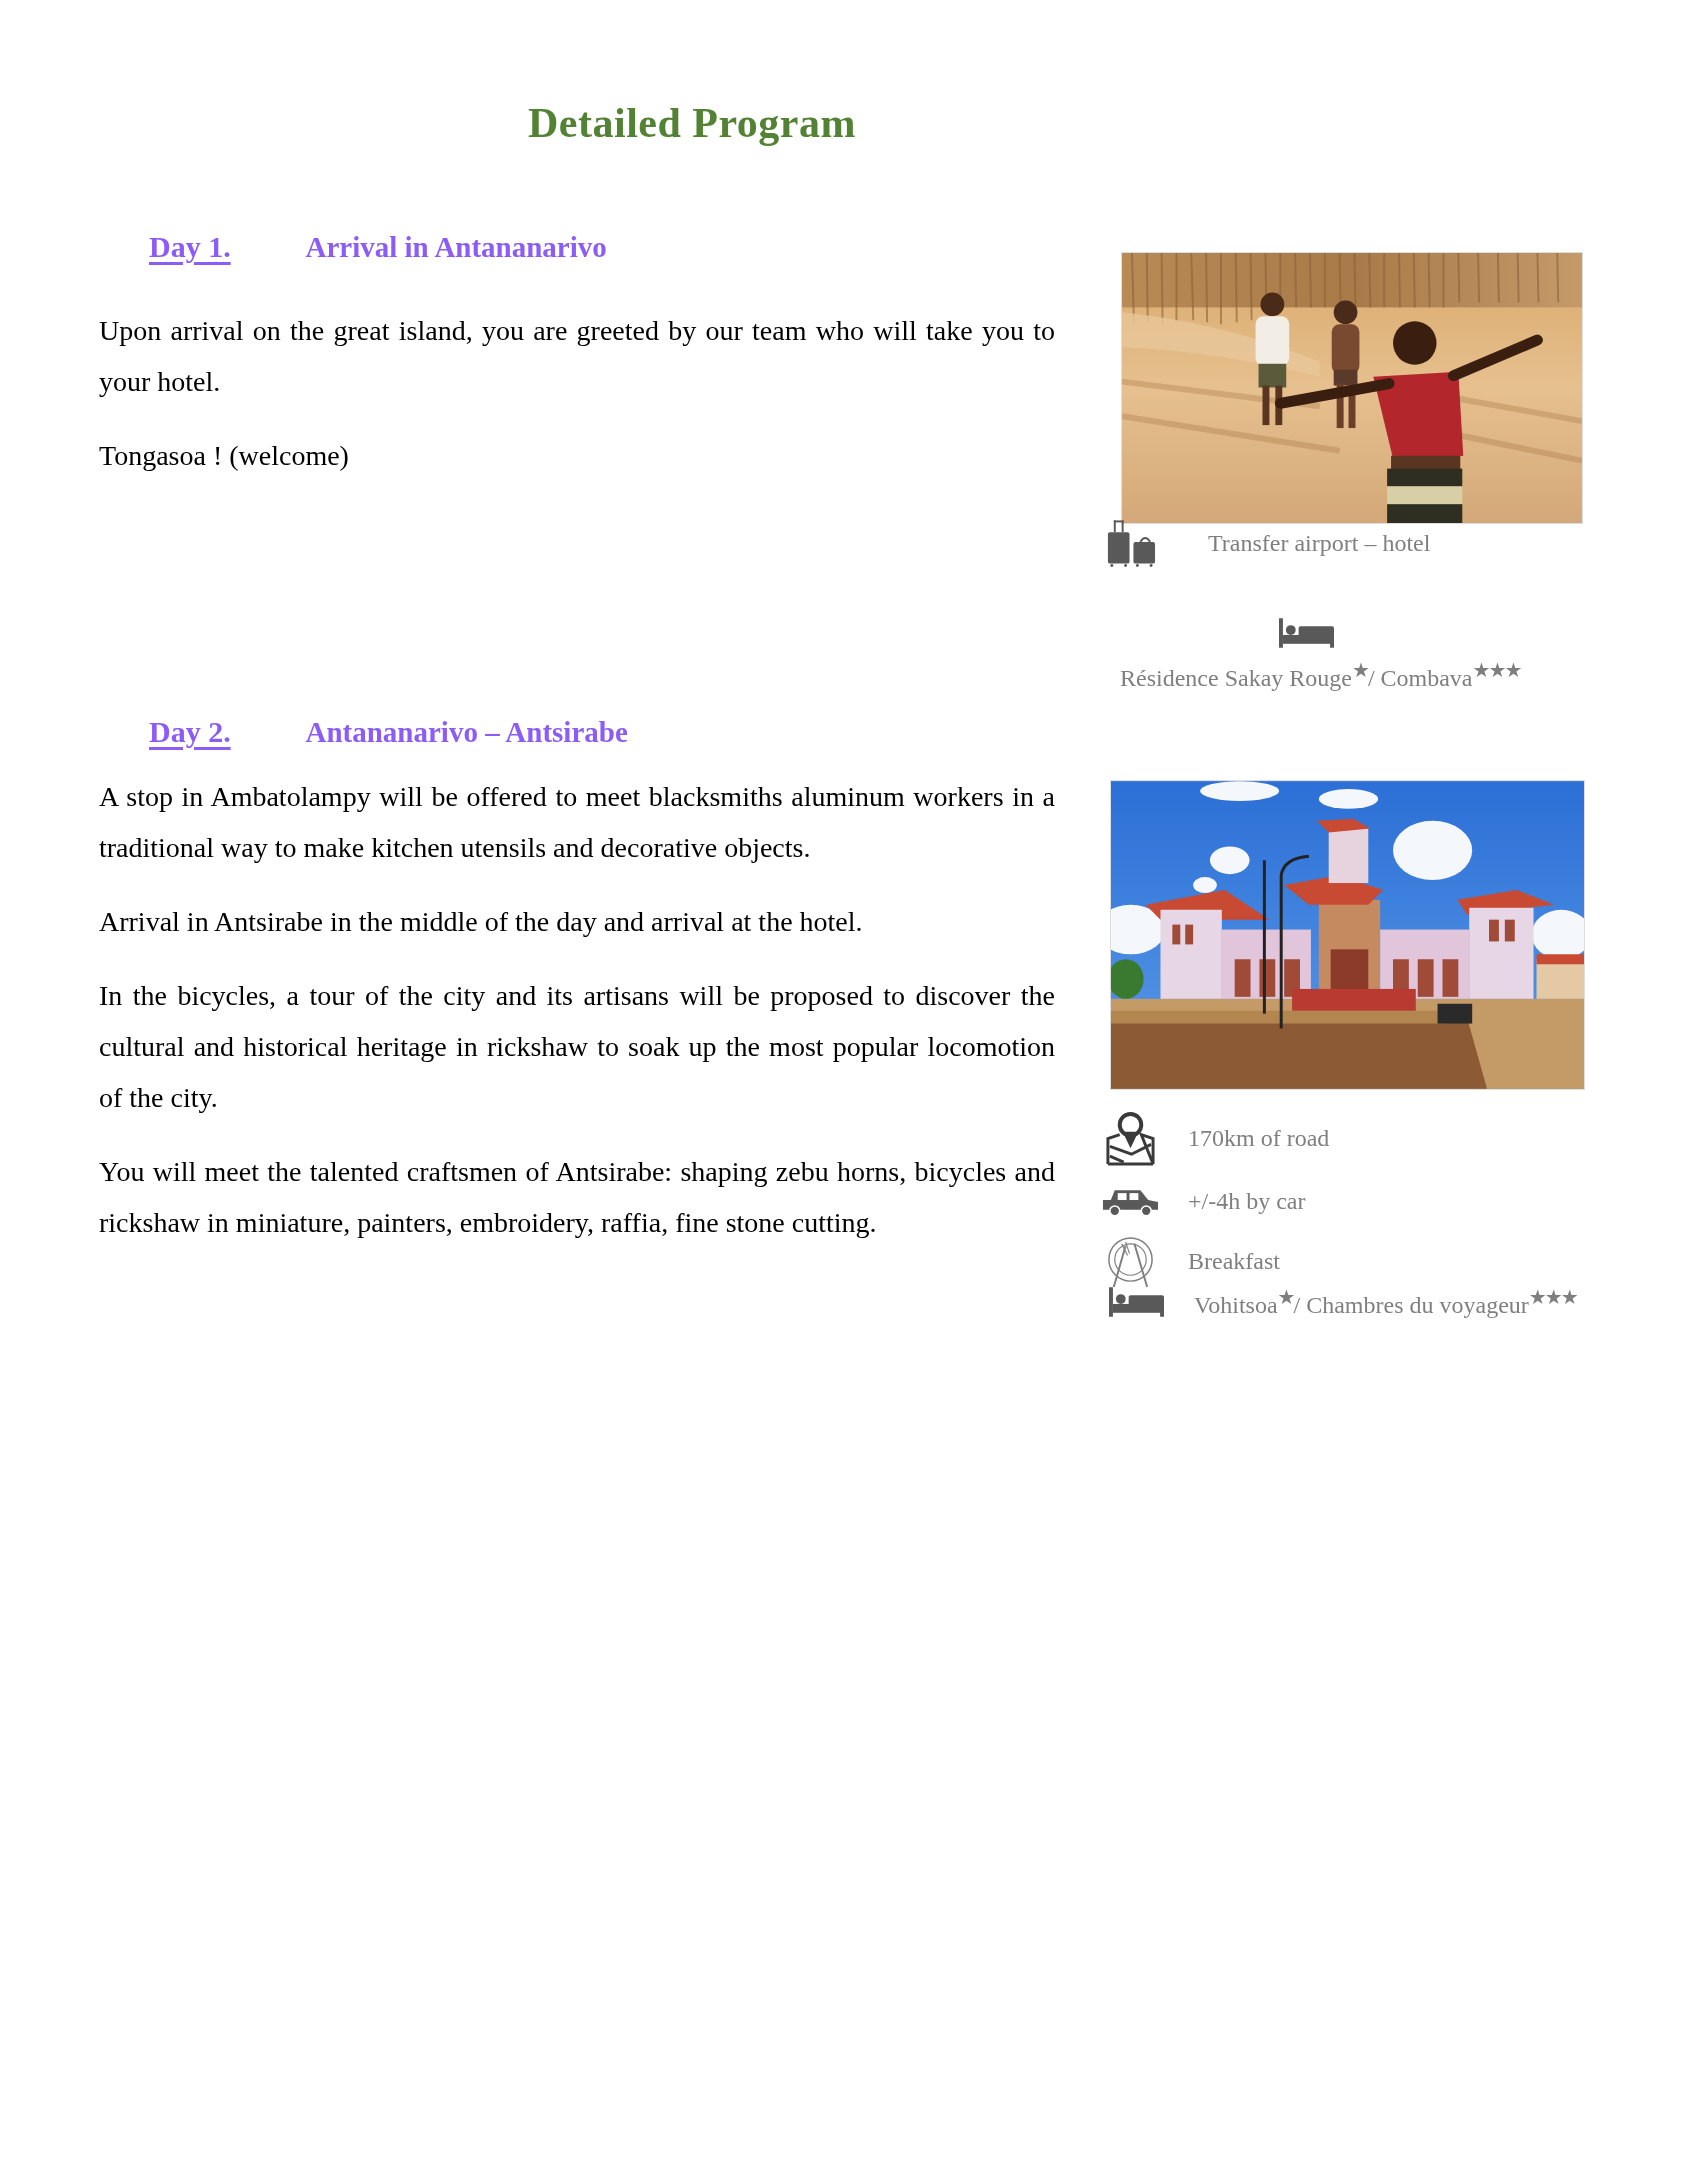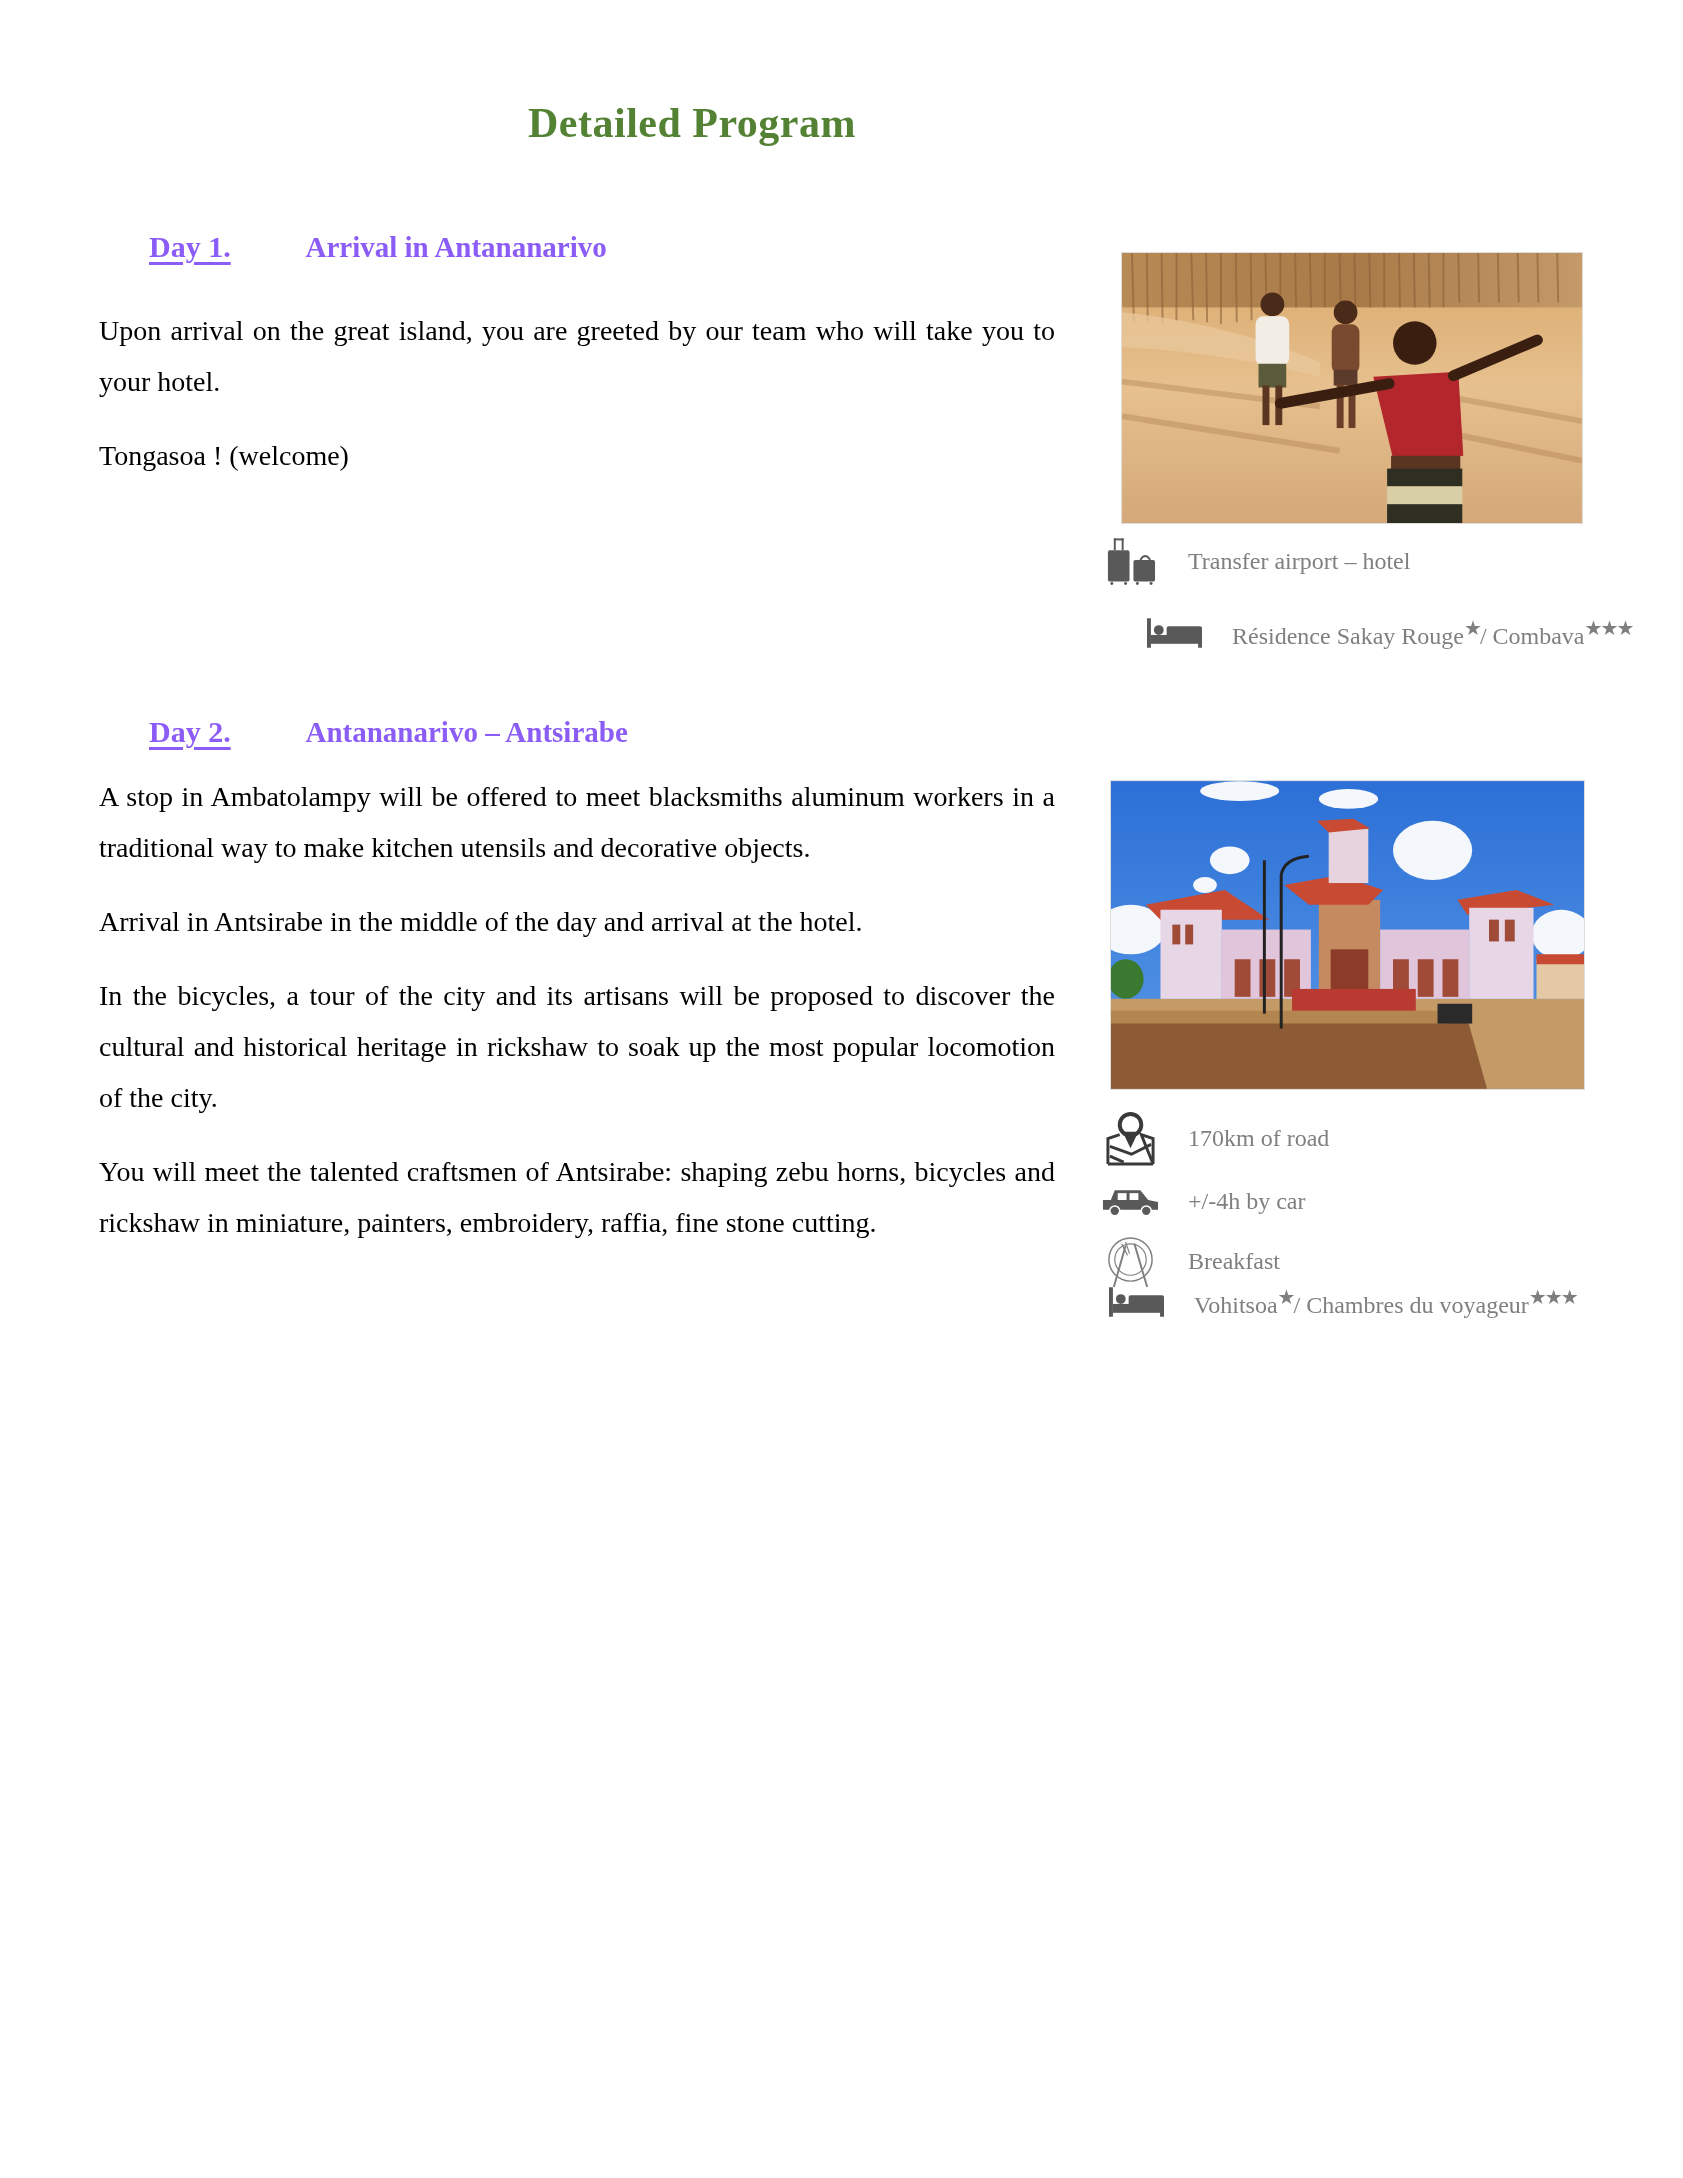--- a/index.html
+++ b/index.html
@@ -173,39 +173,39 @@
     <path d="M254 125 L340 120 L345 205 L275 212 Z" fill="#b2262c"></path>
     <line x1="270" y1="132" x2="160" y2="152" stroke="#3a1e10" stroke-width="11" stroke-linecap="round"></line>
     <line x1="335" y1="124" x2="420" y2="88" stroke="#3a1e10" stroke-width="11" stroke-linecap="round"></line>
     <rect x="272" y="205" width="70" height="15" fill="#5a3522"></rect>
     <rect x="268" y="218" width="76" height="18" fill="#2e2e22"></rect>
     <rect x="268" y="236" width="76" height="18" fill="#d8cfa6"></rect>
     <rect x="268" y="254" width="76" height="19" fill="#2e2e22"></rect>
   </svg>
 </div>
 
-<div class="info-row" style="left:1101px; top:536px;">
+<div class="info-row" style="left:1101px; top:518px;gap:20px;">
   <span class="info-icon">
     <svg width="53" height="50" viewBox="0 0 54 50">
       <rect x="10" y="2" width="2" height="12" fill="#595959"></rect>
       <rect x="18" y="2" width="2" height="12" fill="#595959"></rect>
       <rect x="10" y="2" width="10" height="2" fill="#595959"></rect>
       <rect x="4" y="14" width="22" height="32" rx="2" fill="#595959"></rect>
       <path d="M37 24 q5 -8 10 0" stroke="#595959" stroke-width="2" fill="none"></path>
       <rect x="30" y="24" width="22" height="22" rx="2" fill="#595959"></rect>
       <circle cx="8" cy="48" r="1.5" fill="#595959"></circle>
         <circle cx="22" cy="48" r="1.5" fill="#595959"></circle>
       <circle cx="34" cy="48" r="1.5" fill="#595959"></circle>
         <circle cx="48" cy="48" r="1.5" fill="#595959"></circle>
     </svg>
   </span>
   <span class="info-text">Transfer airport – hotel</span>
 </div>
 
-<div class="info-row" style="left:1145px; top:608px;">
+<div class="info-row" style="left:1092px; top:608px;flex-direction:column;">
   <span class="info-icon">
     <svg width="55" height="30" viewBox="0 0 56 30">
       <rect x="0" y="0" width="4" height="30" fill="#595959"></rect>
       <circle cx="12" cy="12" r="5" fill="#595959"></circle>
       <rect x="4" y="17" width="52" height="9" fill="#595959"></rect>
       <rect x="20" y="8" width="36" height="12" rx="2" fill="#595959"></rect>
       <rect x="52" y="20" width="4" height="10" fill="#595959"></rect>
     </svg>
   </span>
   <span class="info-text">

